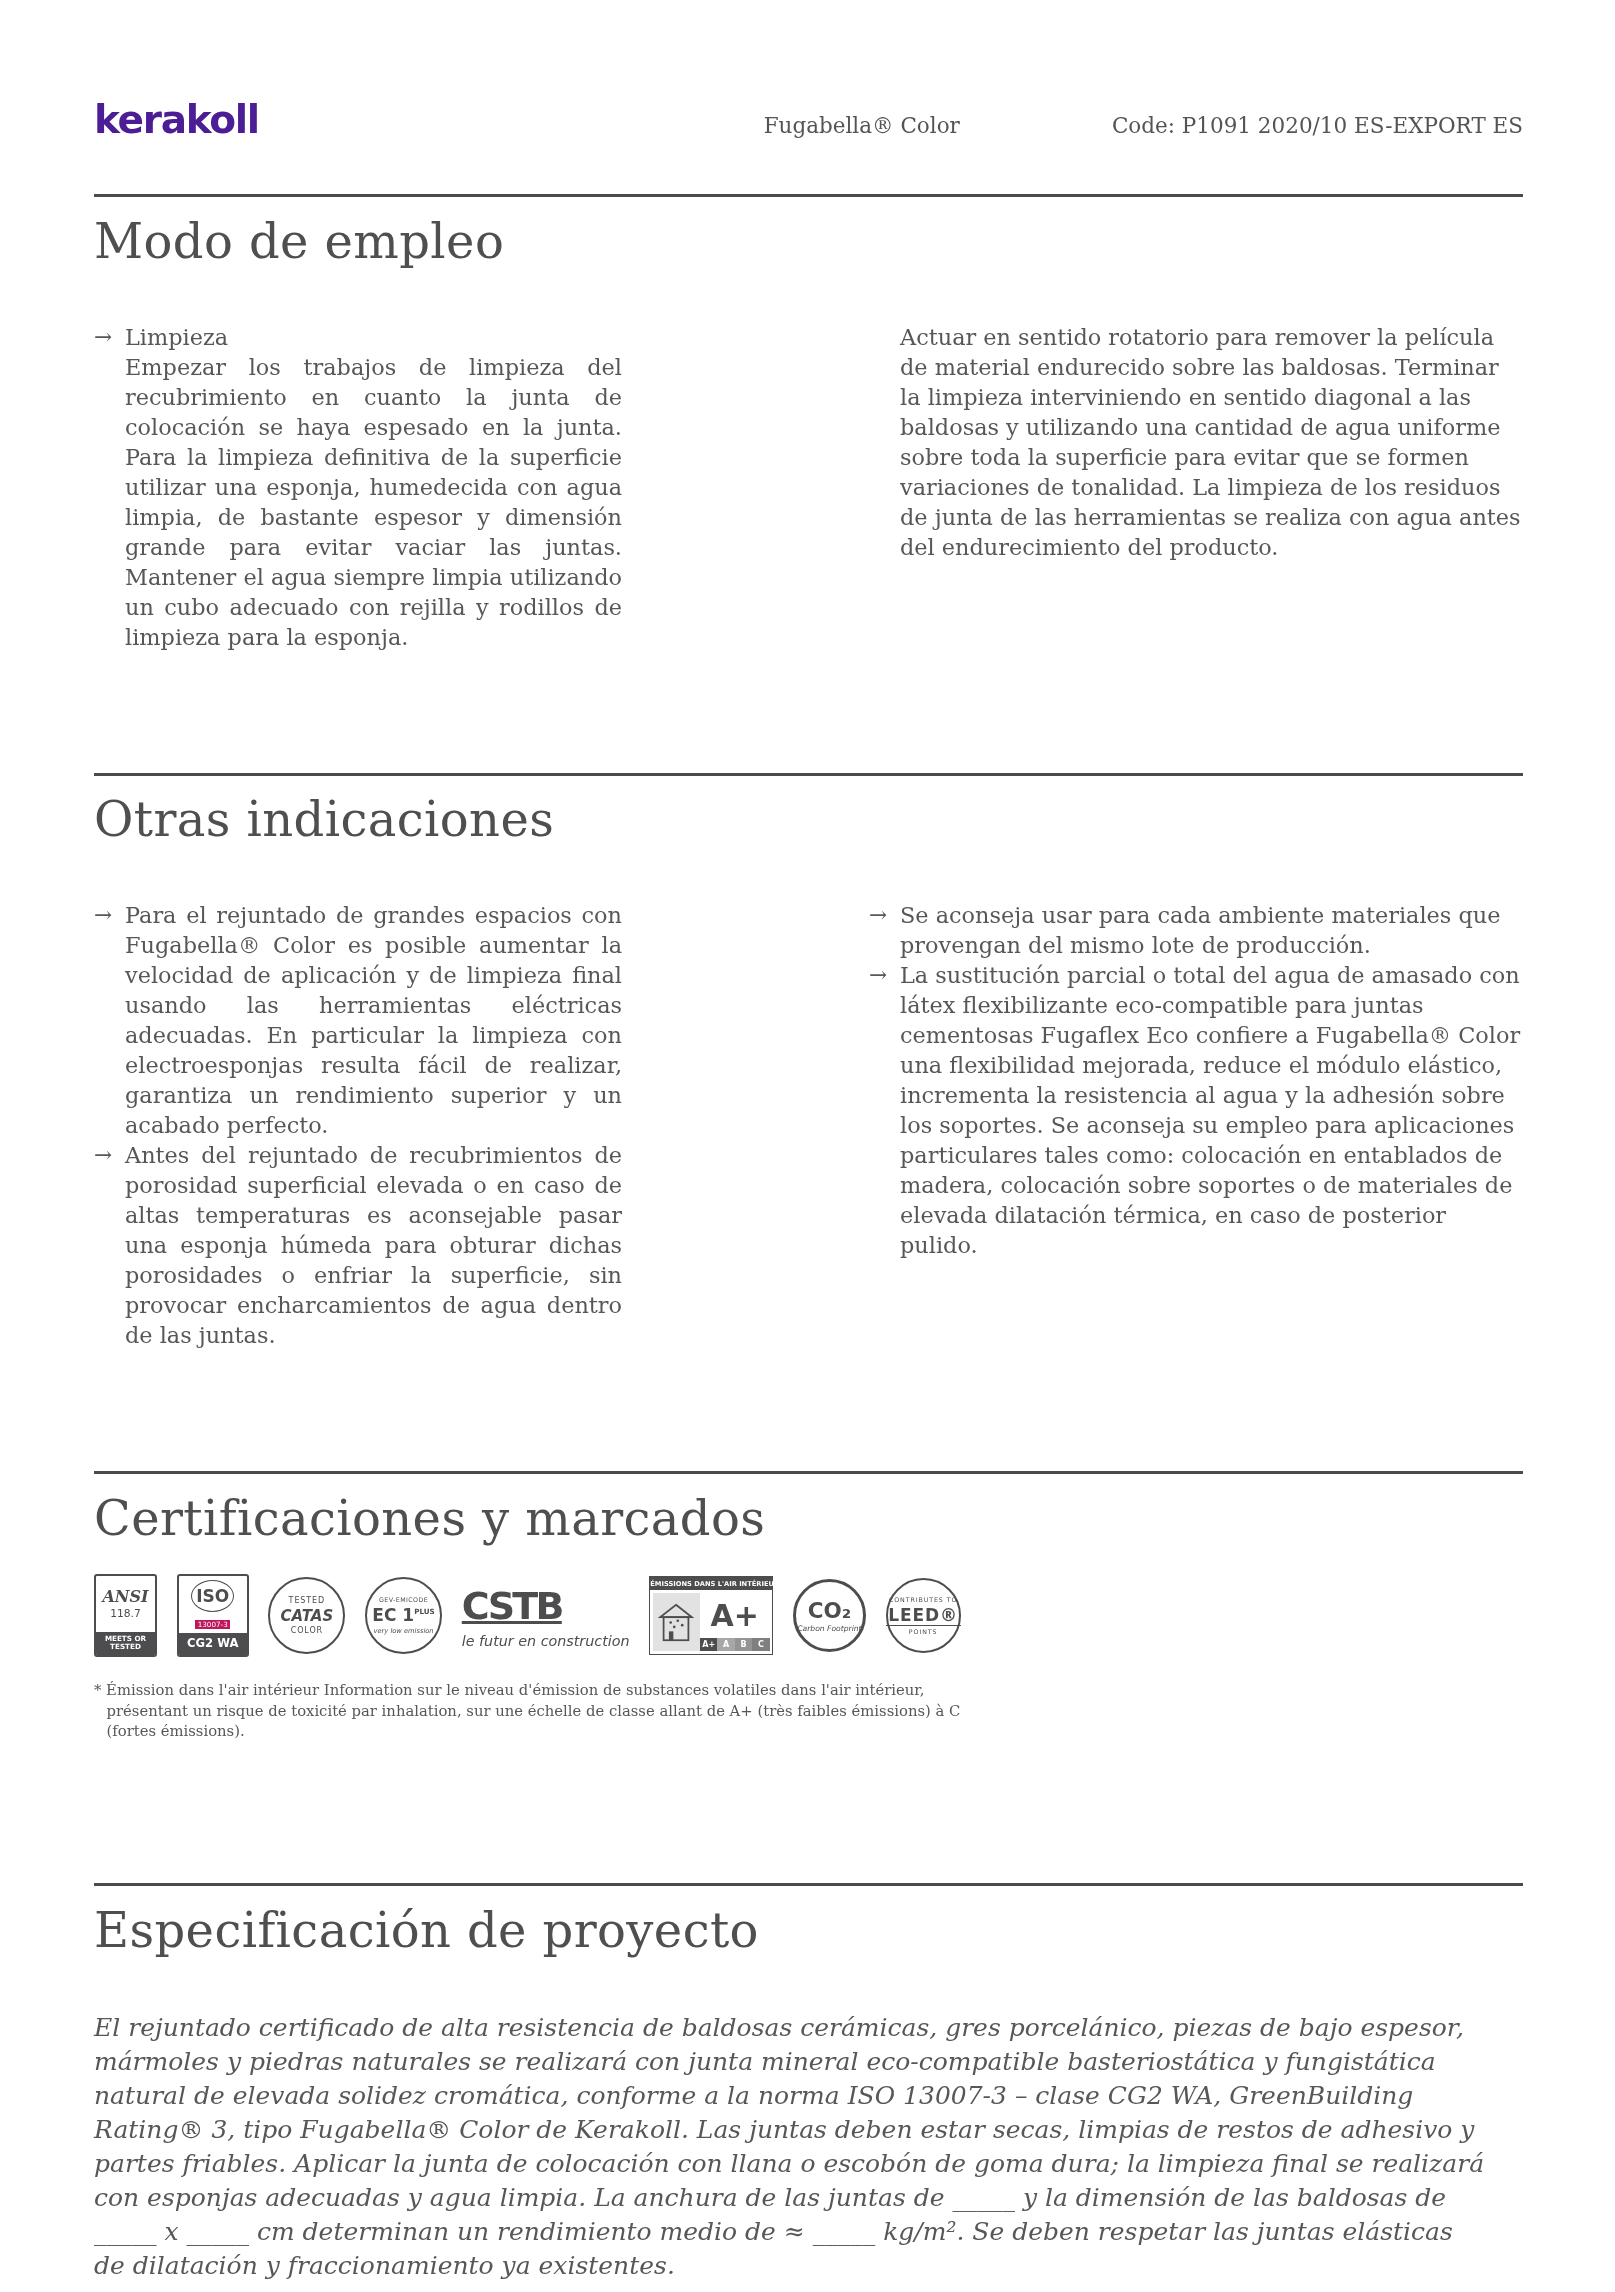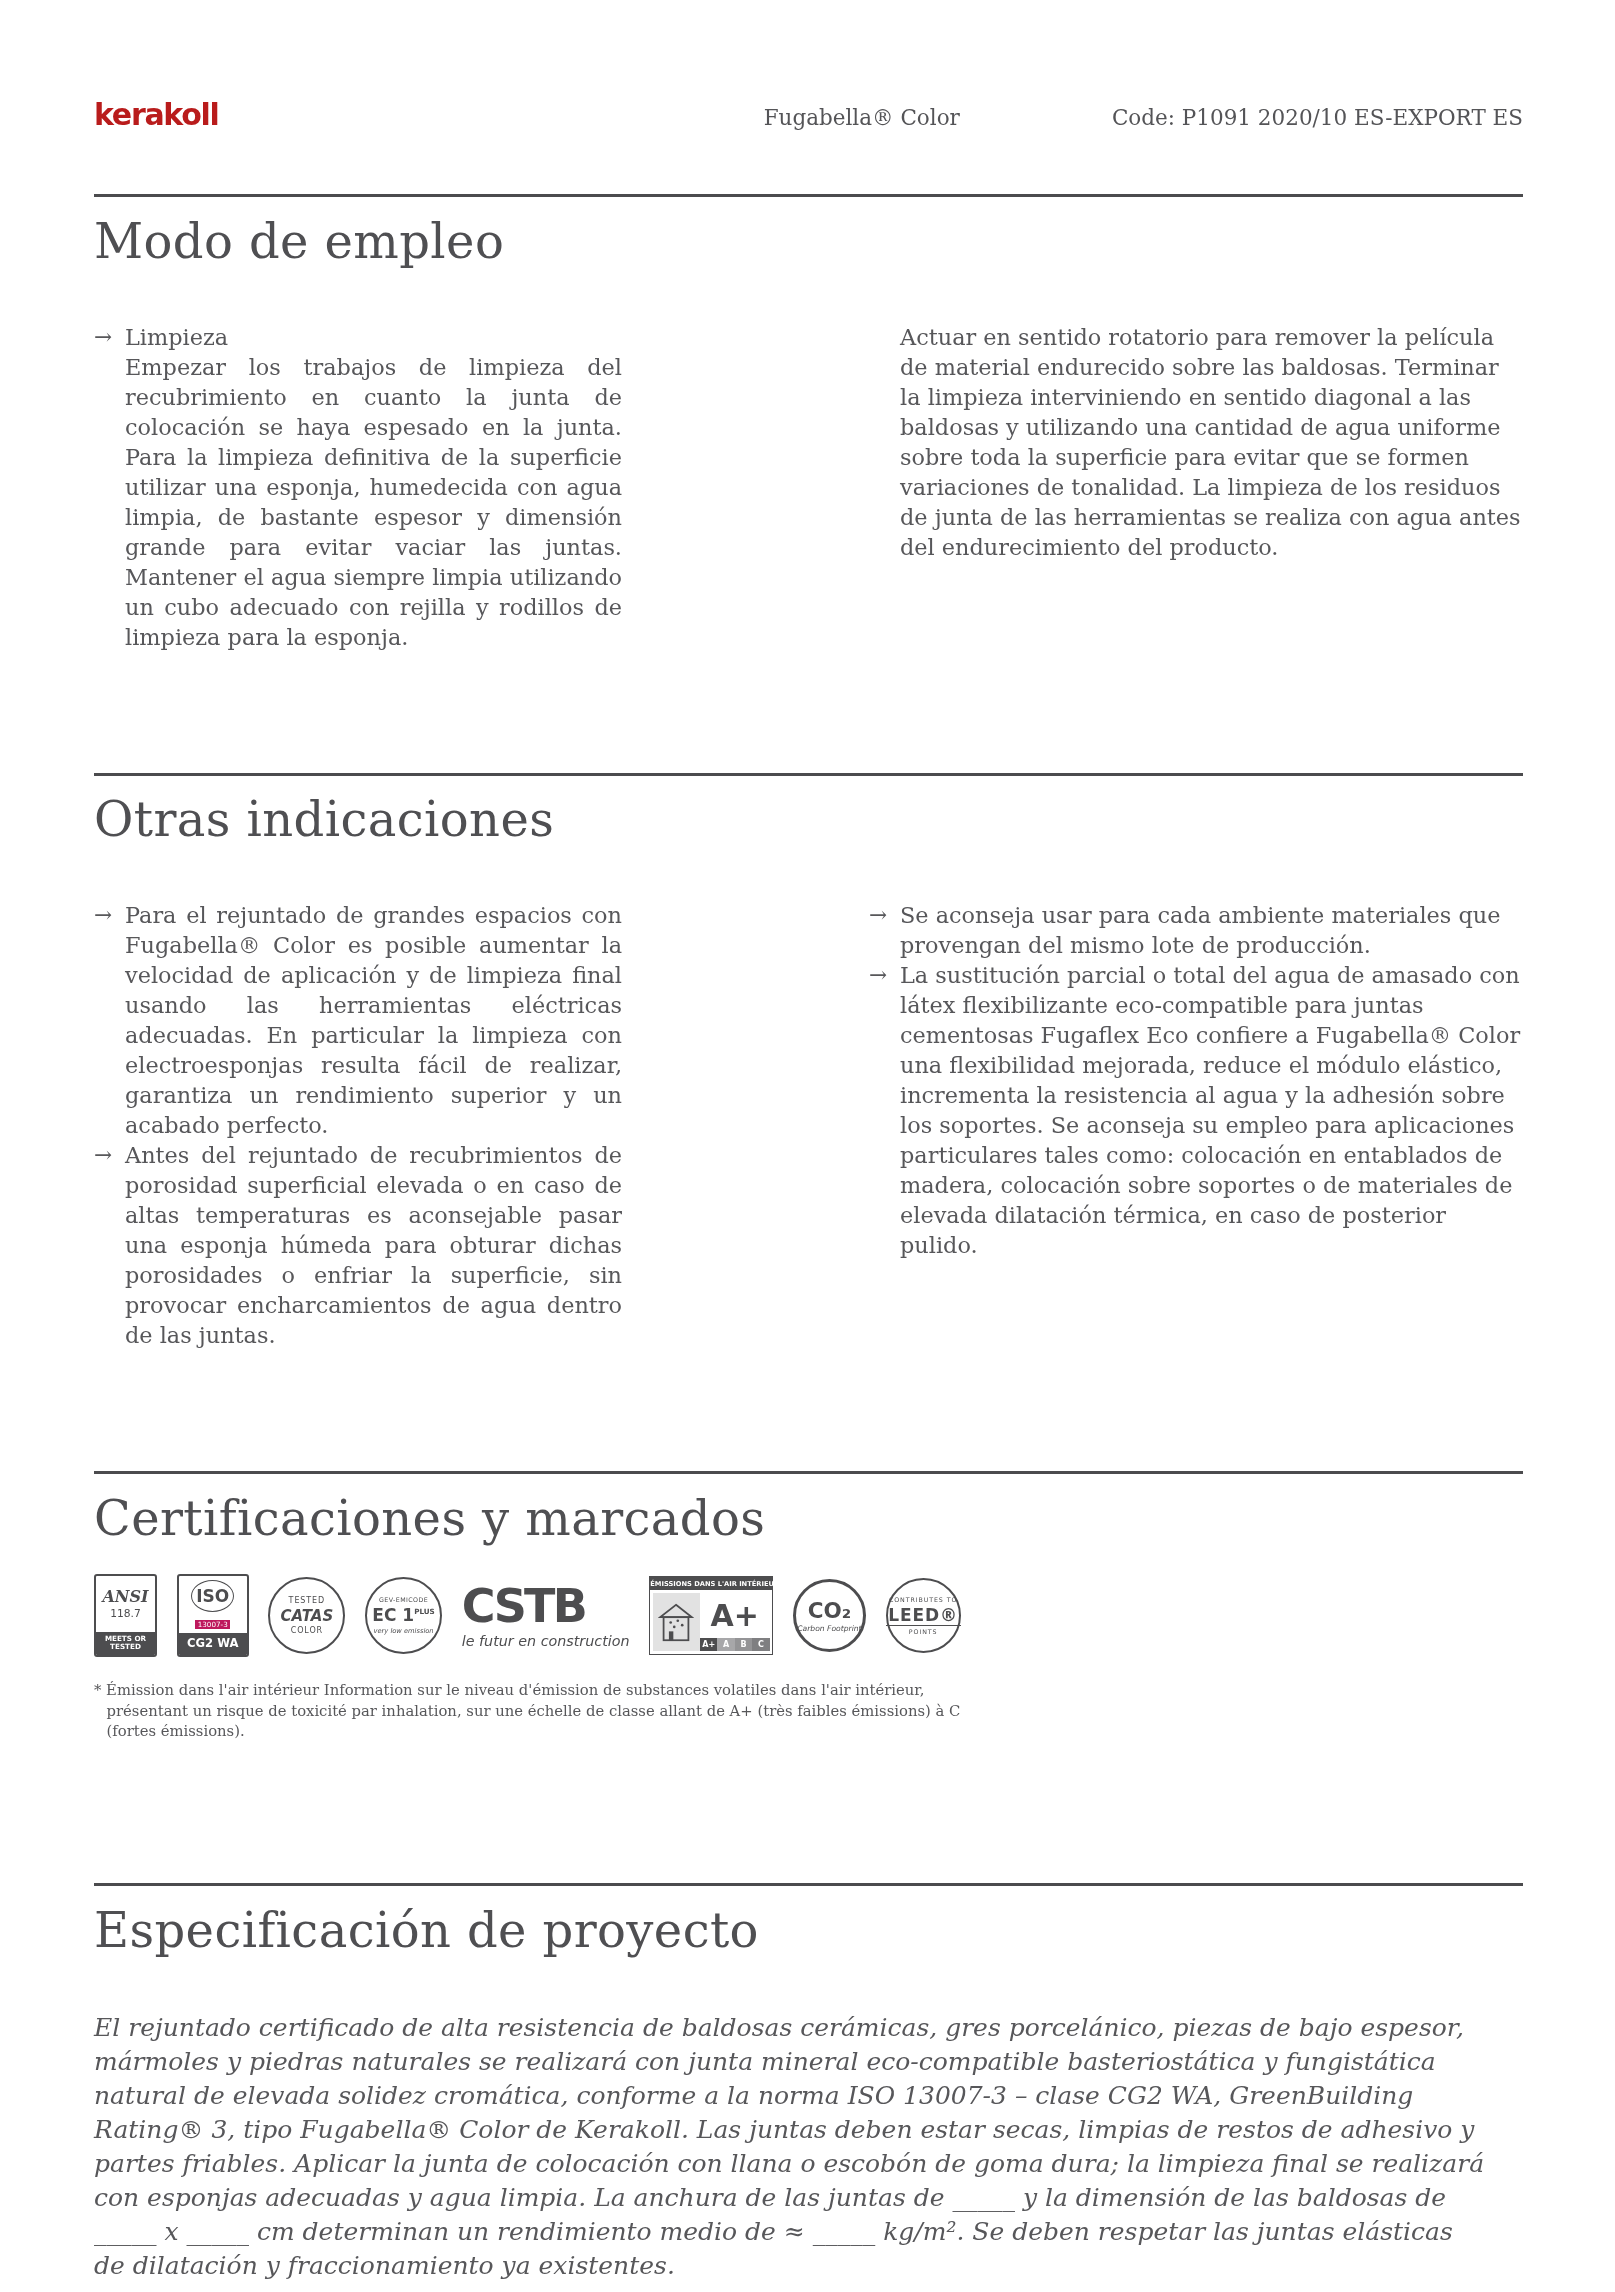--- a/index.html
+++ b/index.html
@@ -3,22 +3,22 @@
 <meta charset="utf-8">
 <style>
   html,body{margin:0;padding:0;background:#e9e9e9;}
   .page{position:relative;width:1616px;height:2293px;background:#ffffff;margin:0 auto;
         font-family:"DejaVu Serif",serif;color:#57575a;overflow:hidden;}
   .abs{position:absolute;left:94px;right:93px;}
   .rule{height:2.7px;background:#4b4b4e;}
 
   
   .header{display:flex;align-items:baseline;}
-  .logo{font-family:"DejaVu Sans",sans-serif;font-weight:bold;font-size:30px;
-        letter-spacing:-1.3px;color:#b91c1c;text-align:center;}
+  .logo{font-family:"DejaVu Sans",sans-serif;font-weight:bold;font-size:39px;
+        letter-spacing:-1.3px;color:#4c1d95;text-align:center;}
   .product{margin-left:auto;font-size:21.5px;color:#545457;}
   .doc-code{margin-left:152px;font-size:21.5px;color:#545457;}
 
   
   .sec-title{font-size:48px;line-height:1.1;color:#4f4f52;letter-spacing:0.4px;}
 
   
   .cols{display:flex;justify-content:space-between;align-items:flex-start;}
   .col-l{width:528px;}
   .col-r{width:654px;}
@@ -48,21 +48,21 @@
                 font-family:"DejaVu Sans",sans-serif;color:#4d4d4f;box-sizing:border-box;}
   .c-catas{width:77px;height:77px;}
   .tiny{font-size:8px;letter-spacing:0.9px;}
   .catas-name{font-weight:bold;font-size:15px;font-style:italic;margin:1.8px 0;}
   .c-ec1{width:77px;height:77px;}
   .ec1-top{font-size:6.3px;letter-spacing:0.4px;}
   .ec1-name{font-weight:bold;font-size:17px;margin:1.8px 0;}
   .ec1-name sup{font-size:7.2px;}
   .ec1-bot{font-size:6.7px;font-style:italic;}
   .cstb{display:flex;flex-direction:column;font-family:"DejaVu Sans",sans-serif;color:#4d4d4f;}
-  .cstb-name{font-weight:bold;font-size:46px;line-height:47px;letter-spacing:-2.7px;}
+  .cstb-name{font-weight:bold;font-size:38px;line-height:47px;letter-spacing:-2.7px;text-decoration:underline;}
   .cstb-tag{font-size:14.3px;font-style:italic;margin-top:3px;}
   .aplus{width:124px;height:79px;border:1.8px solid #4d4d4f;background:#fff;display:flex;flex-direction:column;
          font-family:"DejaVu Sans",sans-serif;box-sizing:border-box;}
   .aplus-head{background:#4d4d4f;color:#fff;font-size:6.7px;text-align:center;padding:2.7px 0;white-space:nowrap;font-weight:bold;}
   .aplus-body{flex:1;display:flex;padding:2.7px;}
   .house{width:47px;background:#e2e2e2;display:flex;align-items:center;justify-content:center;}
   .aplus-right{flex:1;display:flex;flex-direction:column;}
   .aplus-grade{flex:1;display:flex;align-items:center;justify-content:center;
                font-weight:bold;font-size:30px;color:#4d4d4f;}
   .aplus-scale{display:flex;height:13.4px;}

